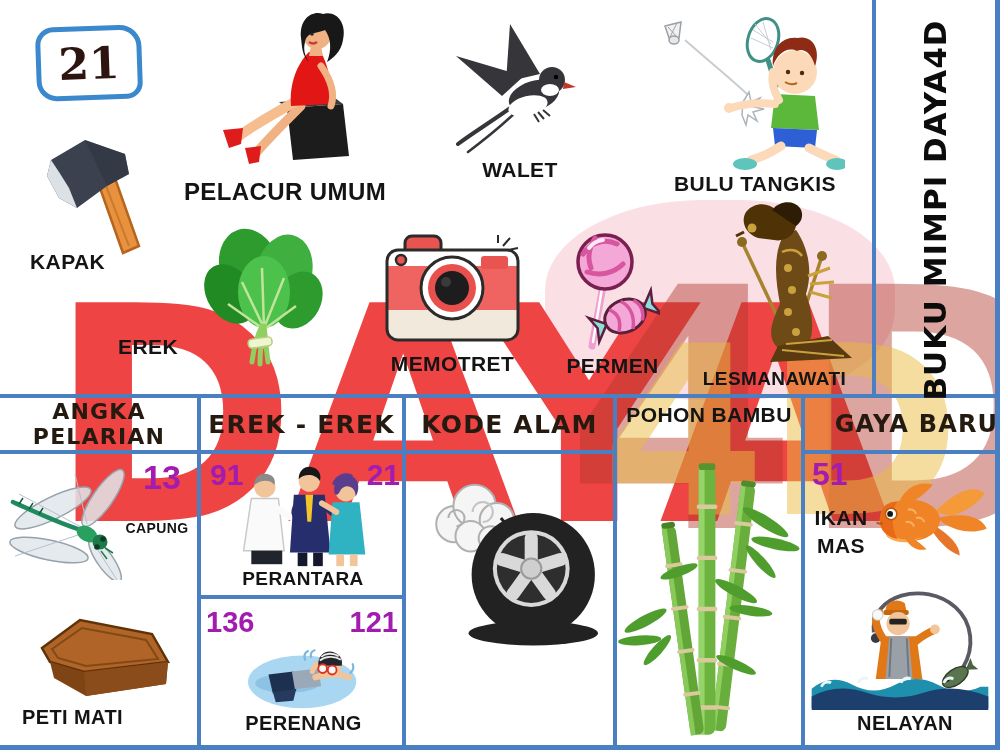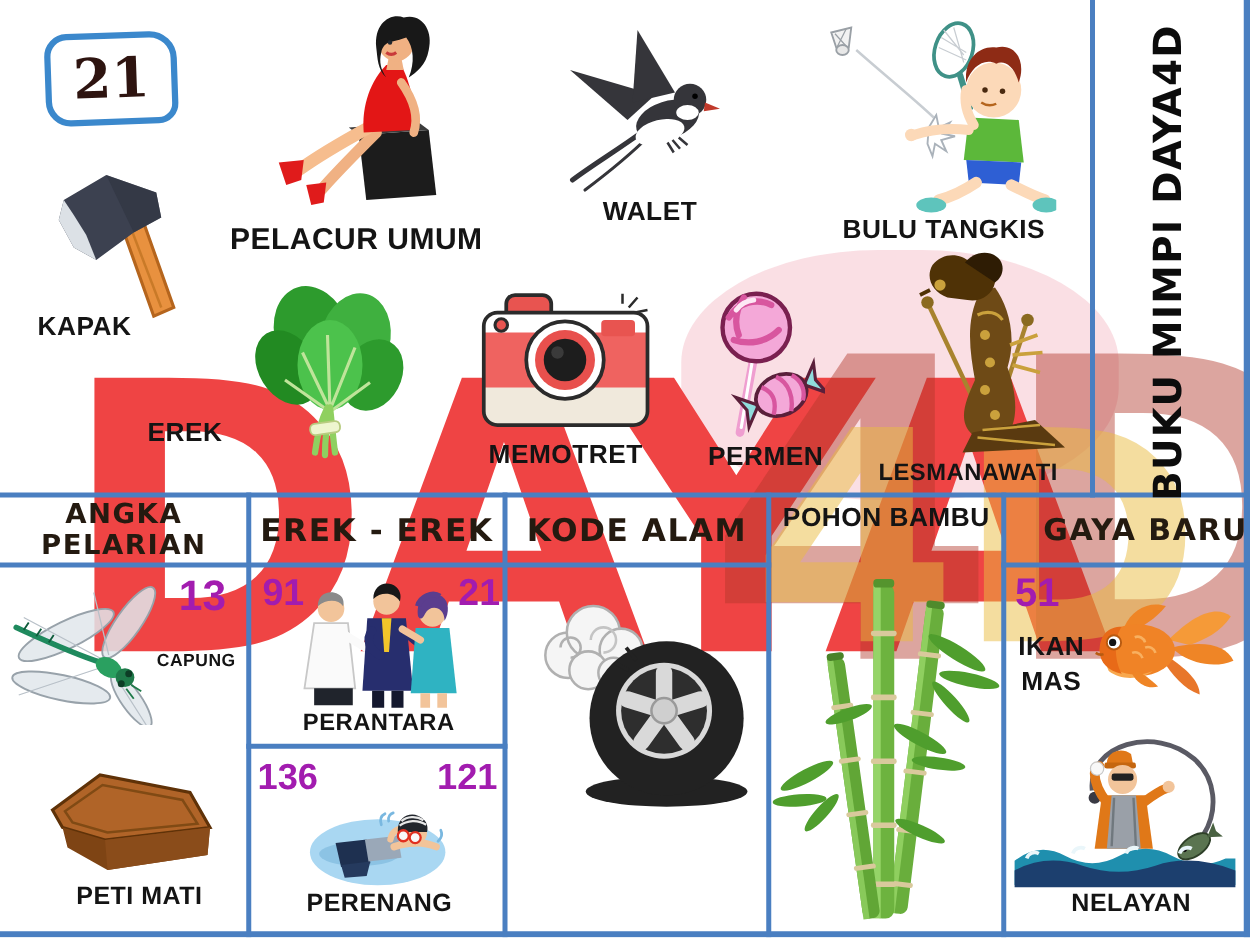--- a/index.html
+++ b/index.html
@@ -240,21 +240,21 @@
   </div>
   <div class="label center" style="left:112px;top:520px;width:90px;font-size:14px;">CAPUNG</div>
   <div class="illus" style="left:22px;top:608px;width:155px;height:100px;">
     <svg viewBox="0 0 155 100">
       <polygon points="20,40 58,12 130,26 146,54 62,64 28,54" fill="#b06428" stroke="#5f3208" stroke-width="2.5"></polygon>
       <polygon points="30,41 60,20 124,32 136,51 64,58 36,50" fill="none" stroke="#804a14" stroke-width="2"></polygon>
       <polygon points="28,54 62,64 146,54 144,76 64,88 32,70" fill="#7e4414"></polygon>
       <polygon points="62,64 146,54 144,76 64,88" fill="#8a4c1a"></polygon>
     </svg>
   </div>
-  <div class="label" style="left:22px;top:706px;width:140px;font-size:20px;text-align:right;">PETI MATI</div>
+  <div class="label" style="left:22px;top:706px;width:140px;font-size:20px;">PETI MATI</div>
 
   <div class="num" style="left:210px;top:458px;width:55px;font-size:30px;">91</div>
   <div class="num" style="left:350px;top:458px;width:50px;font-size:30px;text-align:right;">21</div>
   <div class="illus" style="left:228px;top:456px;width:150px;height:114px;">
     <svg viewBox="0 0 155 118">
       <circle cx="38" cy="32" r="11" fill="#f2c49a"></circle>
       <path d="M27,30 C27,20 36,16 44,20 C48,22 49,26 48,30 C44,24 34,24 27,30 Z" fill="#8a8a8a"></path>
       <polygon points="24,44 52,44 58,98 16,98" fill="#fafafa" stroke="#c8c8c8" stroke-width="1.5"></polygon>
       <polygon points="24,98 56,98 56,112 24,112" fill="#20242c"></polygon>
       <path d="M50,54 C62,62 70,66 79,71" stroke="#fafafa" stroke-width="7" fill="none" stroke-linecap="round"></path>

